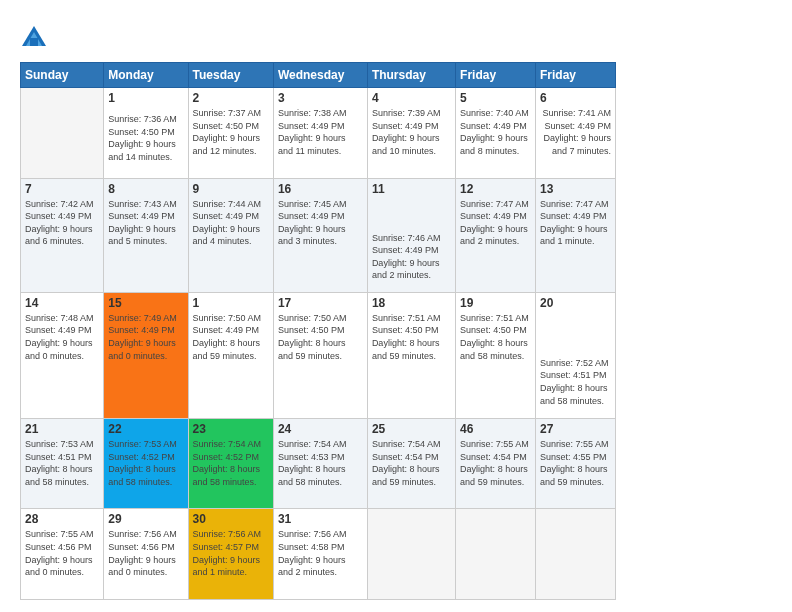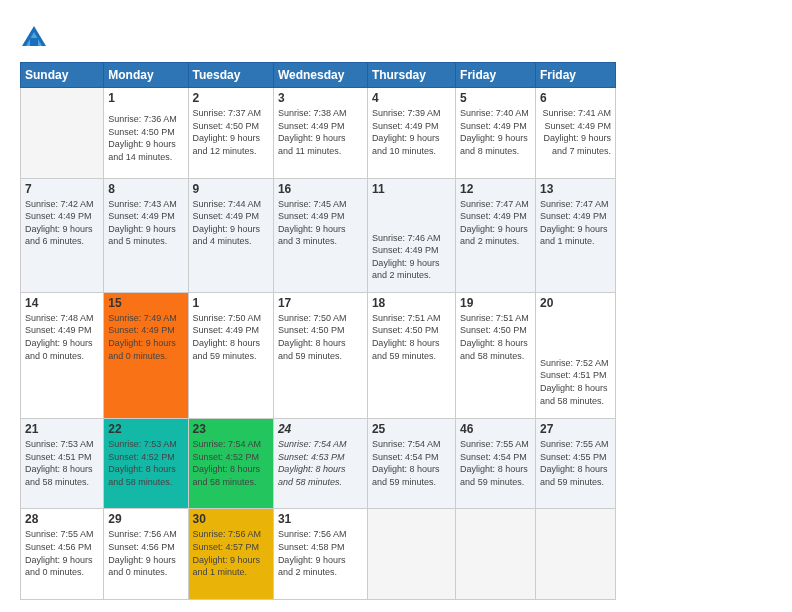--- a/index.html
+++ b/index.html
@@ -285,35 +285,35 @@
           </td>
         </tr>
         <tr>
           <td style="background: rgb(240, 244, 248);">
             <span class="day-number">21</span>
             <div class="day-info" style="white-space: pre-line;">Sunrise: 7:53 AM
 Sunset: 4:51 PM
 Daylight: 8 hours
 and 58 minutes.</div>
           </td>
-          <td style="background: #14b8a6;">
+          <td style="background: #0ea5e9;">
             <span class="day-number">22</span>
             <div class="day-info" style="white-space: pre-line;">Sunrise: 7:53 AM
 Sunset: 4:52 PM
 Daylight: 8 hours
 and 58 minutes.</div>
           </td>
           <td style="background: #22c55e;">
             <span class="day-number">23</span>
             <div class="day-info" style="white-space: pre-line;">Sunrise: 7:54 AM
 Sunset: 4:52 PM
 Daylight: 8 hours
 and 58 minutes.</div>
           </td>
-          <td style="background: rgb(240, 244, 248); font-style: italic;">
+          <td style="background: rgb(240, 244, 248);">
             <span class="day-number">24</span>
             <div class="day-info" style="white-space: pre-line;">Sunrise: 7:54 AM
 Sunset: 4:53 PM
 Daylight: 8 hours
 and 58 minutes.</div>
           </td>
           <td style="background: rgb(240, 244, 248);">
             <span class="day-number">25</span>
             <div class="day-info" style="white-space: pre-line;">Sunrise: 7:54 AM
 Sunset: 4:54 PM

